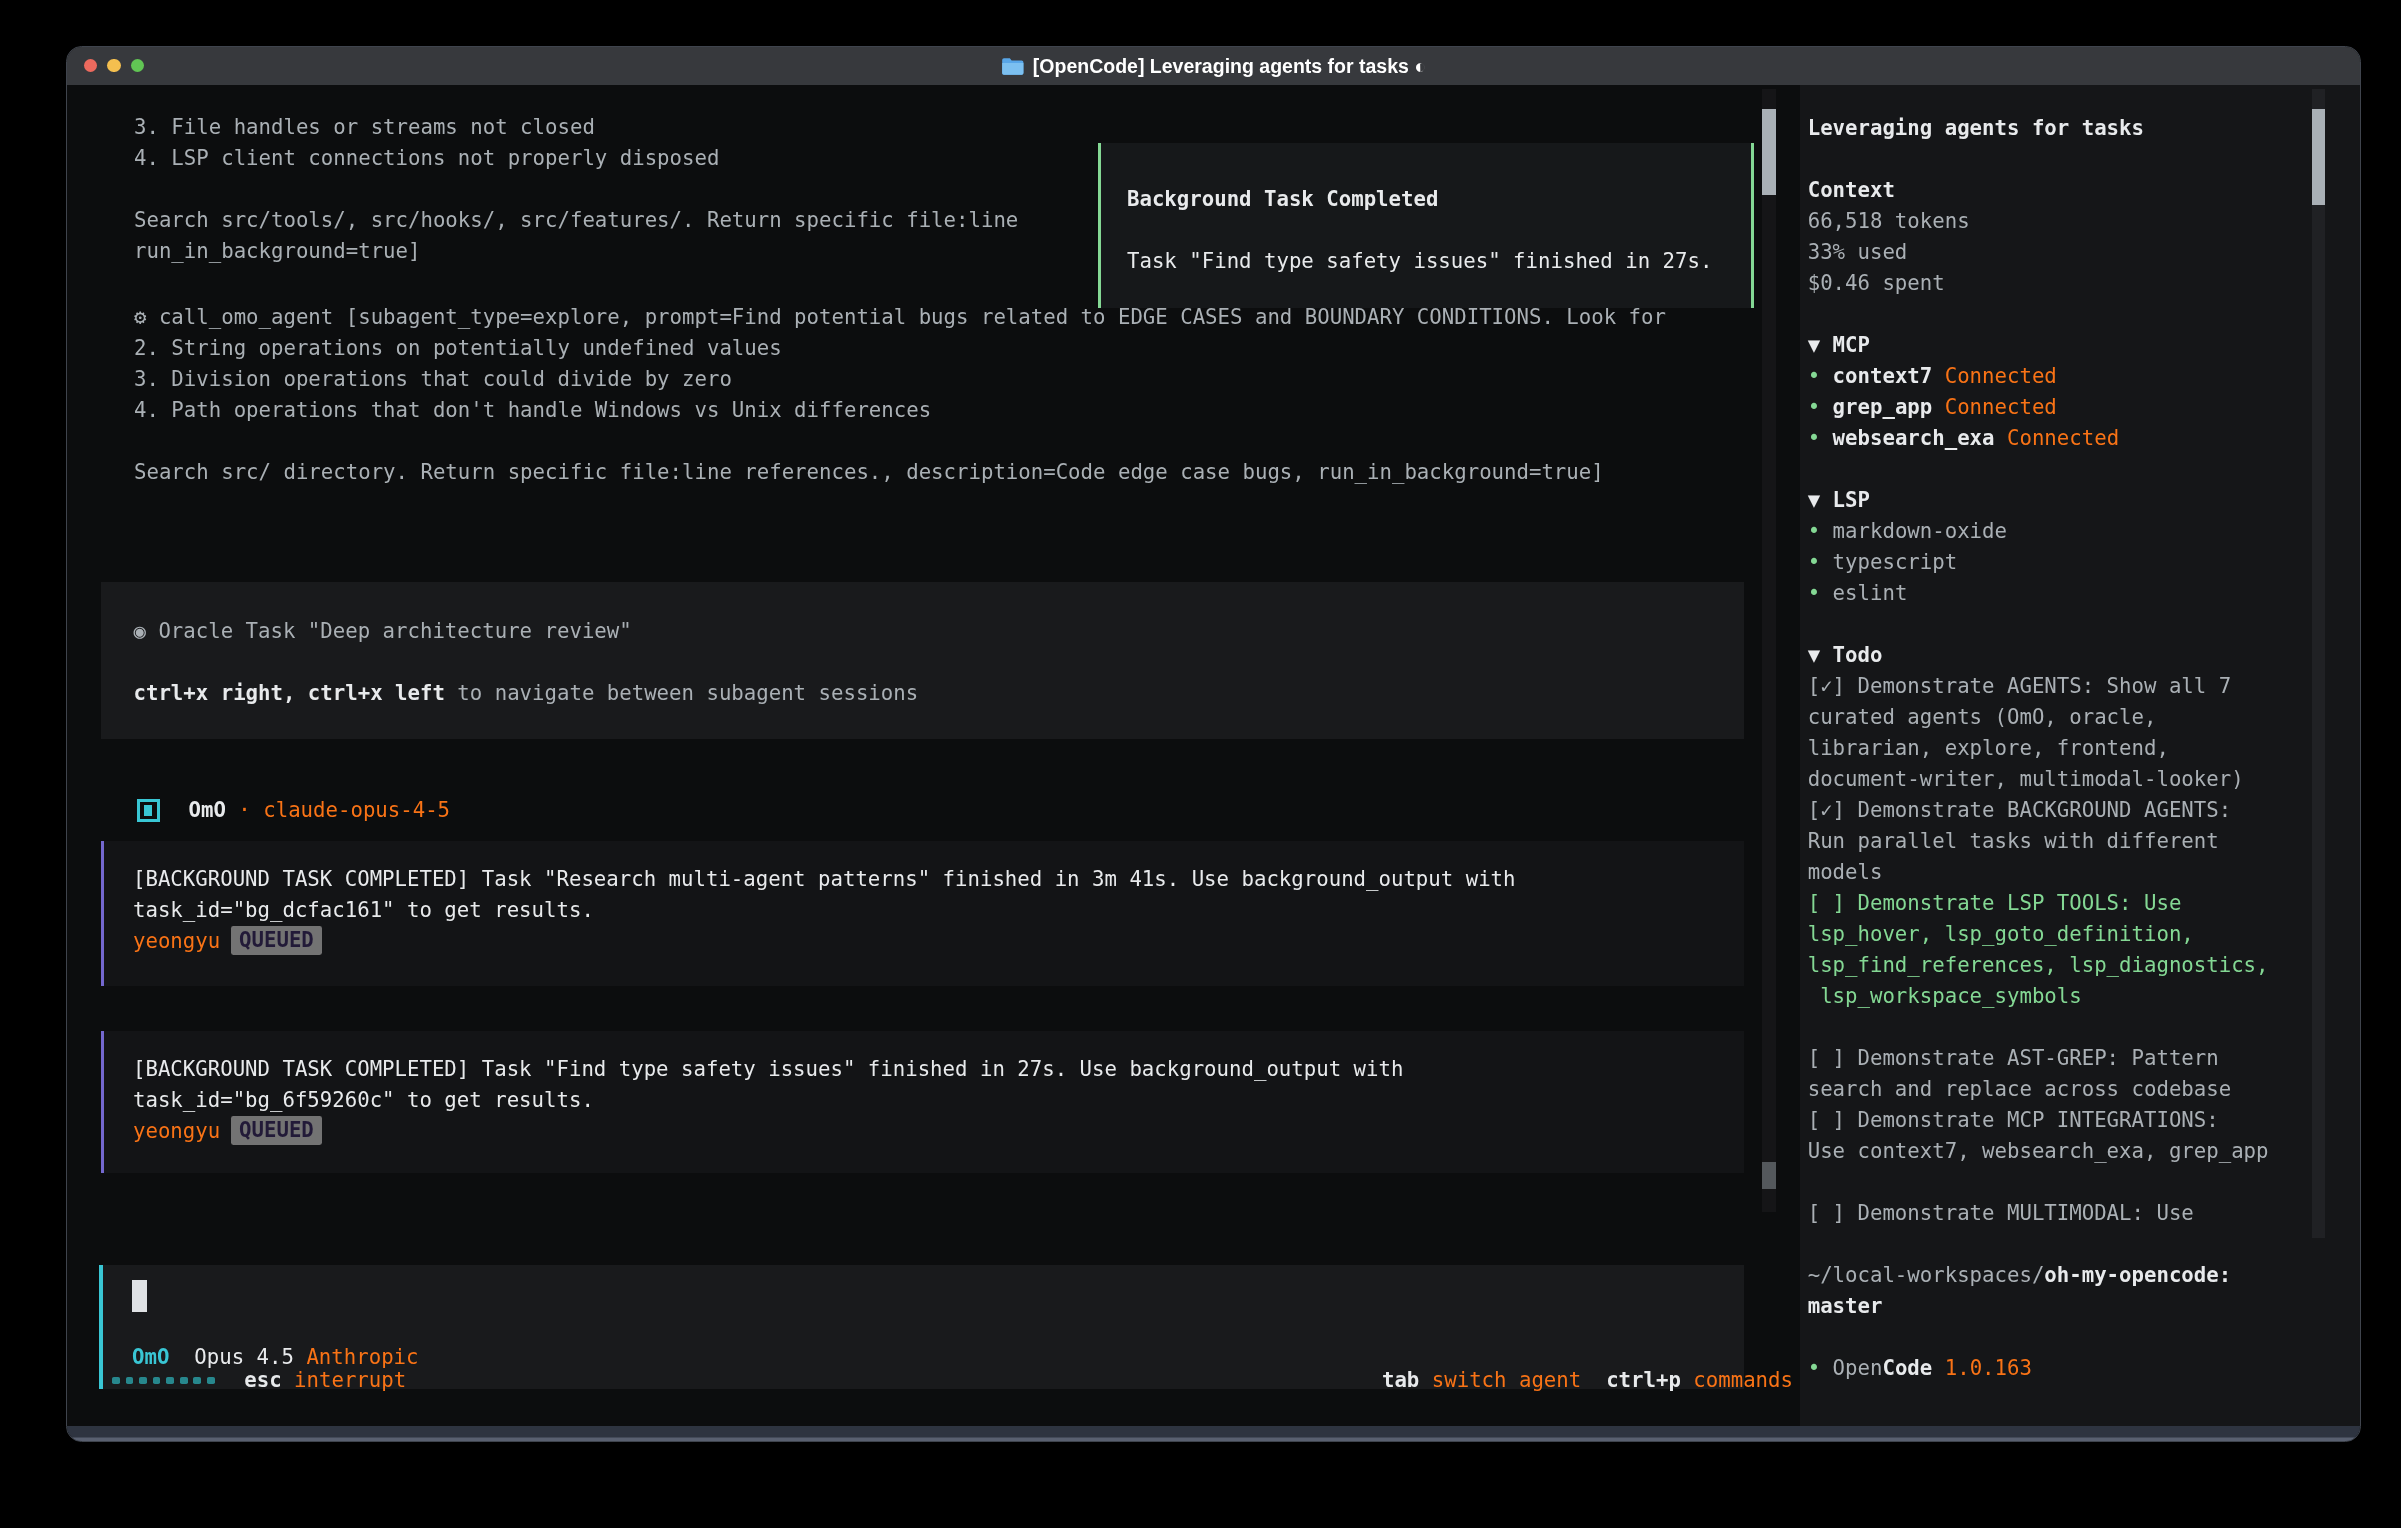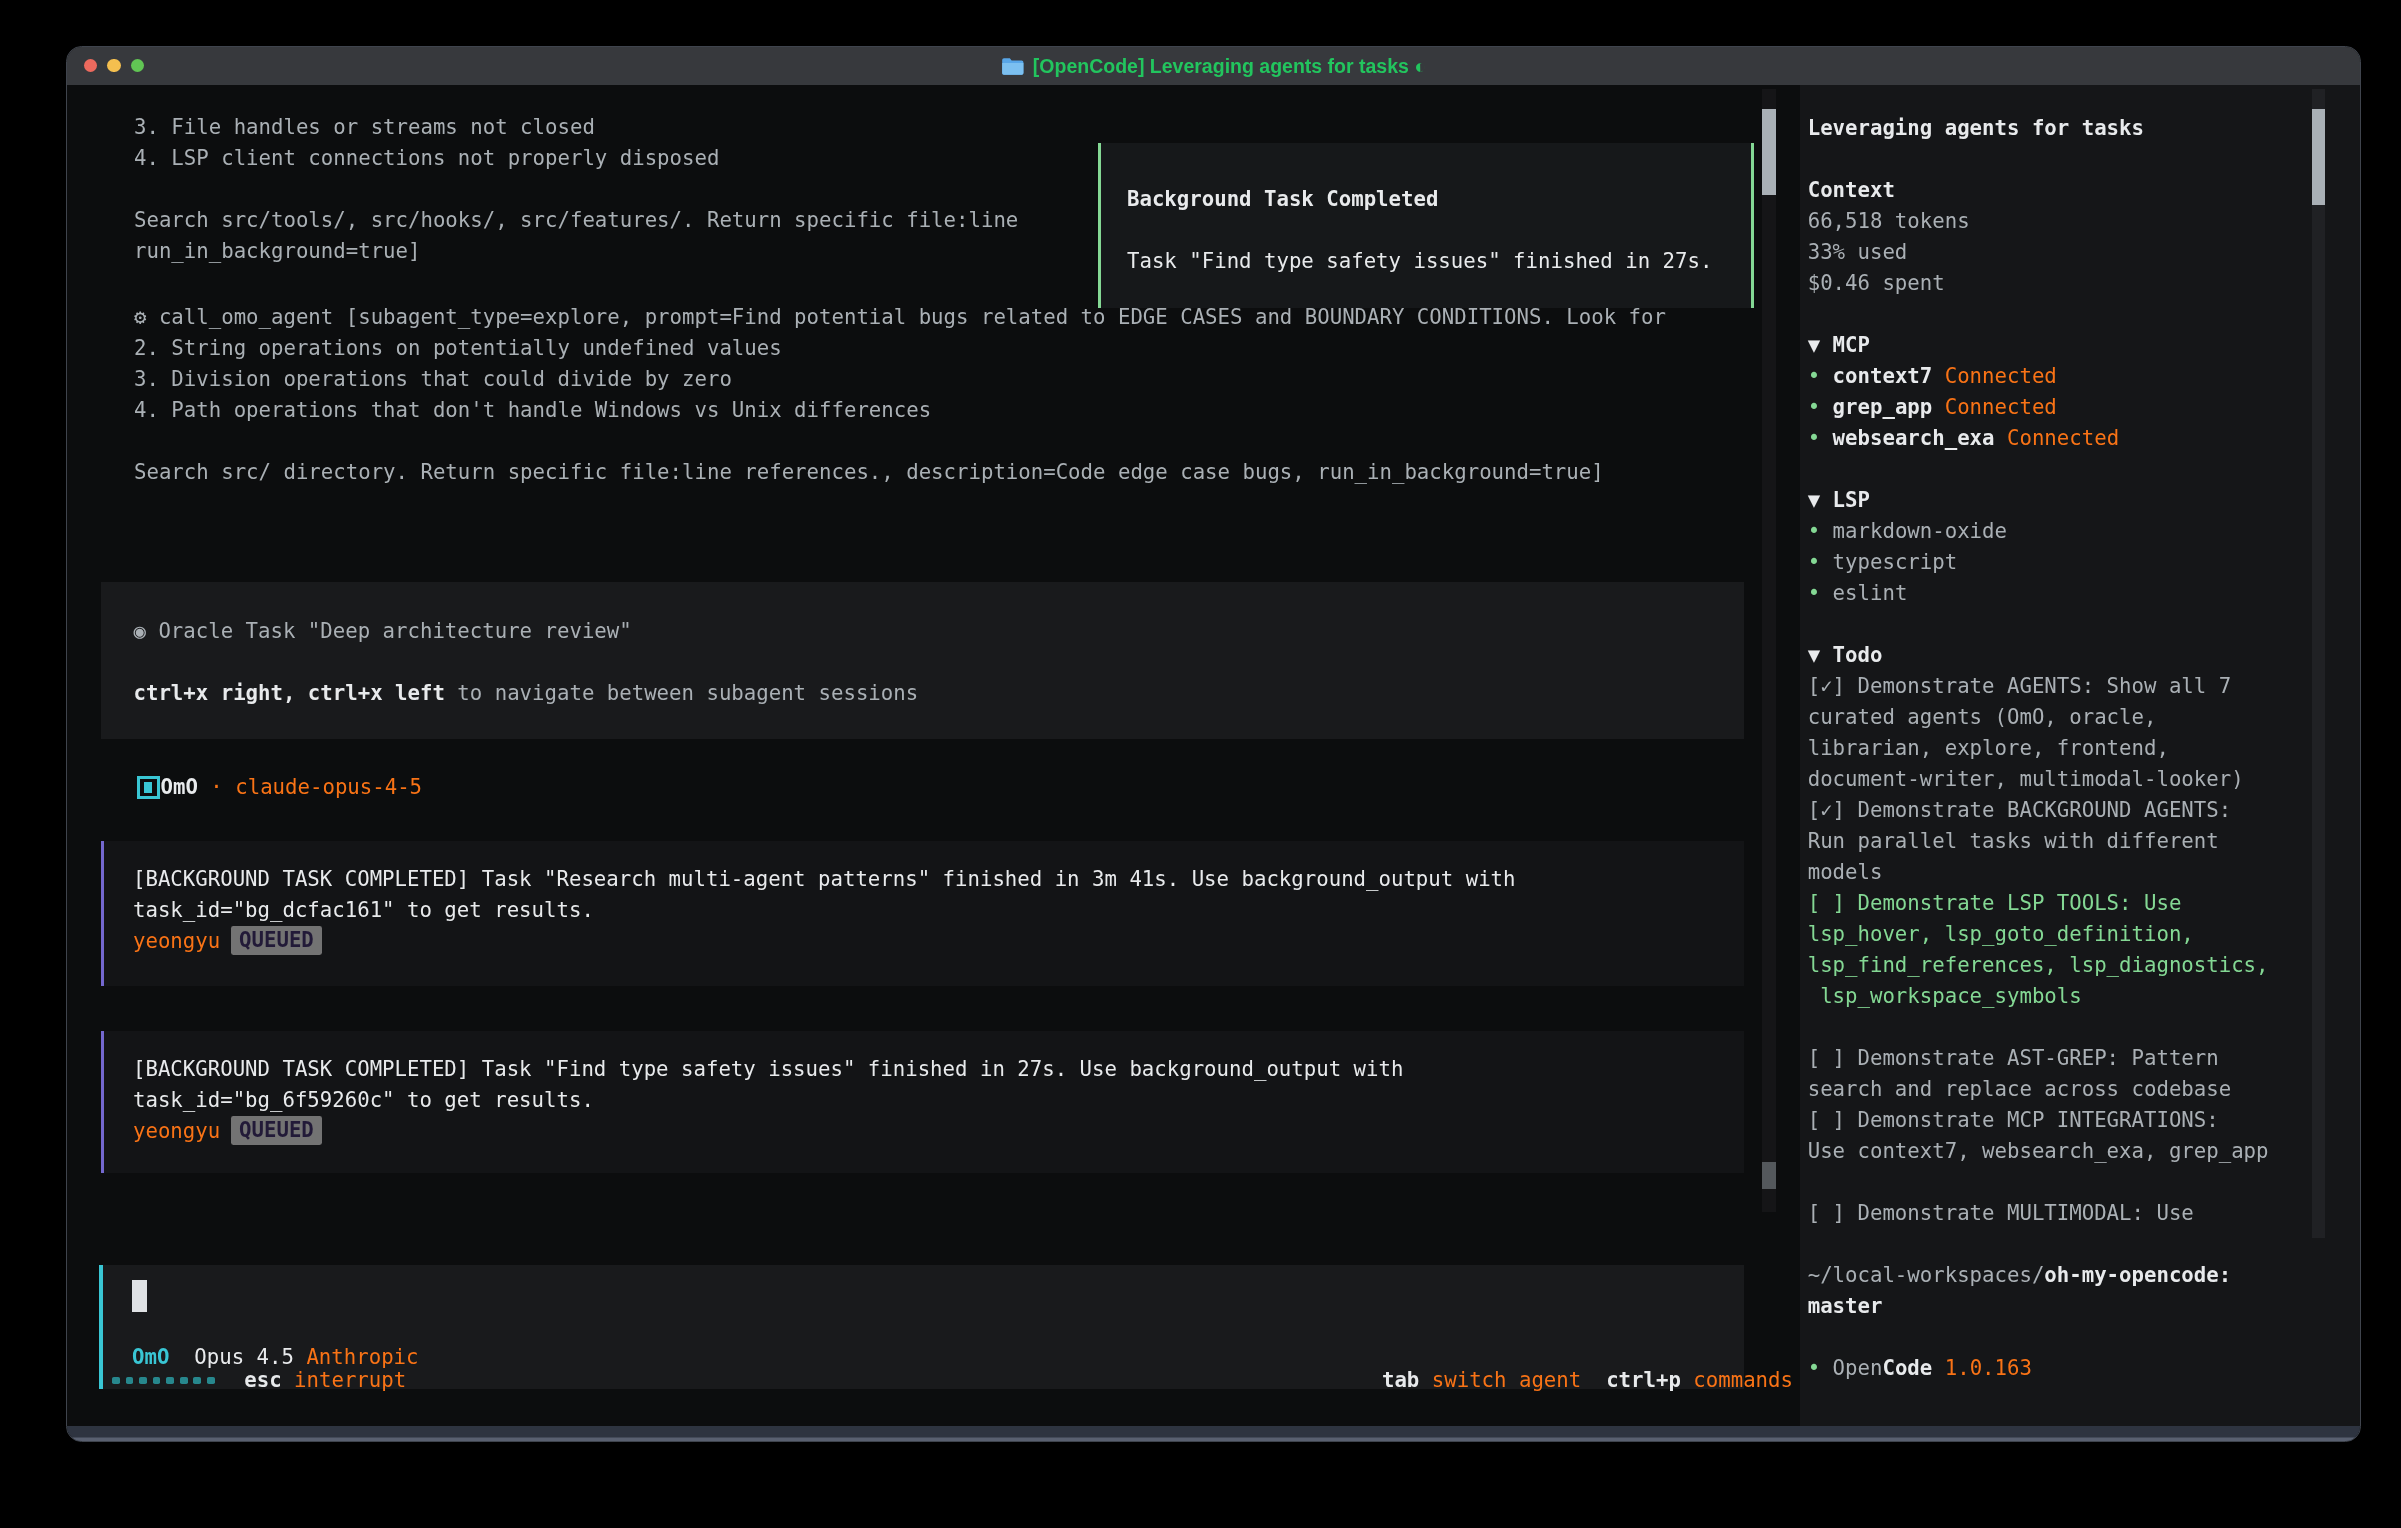--- a/index.html
+++ b/index.html
@@ -13,21 +13,21 @@
     box-sizing:border-box;overflow:hidden;
   }
   .titlebar{position:relative;height:38px;background:#37393d;border-bottom:1.2px solid #202225;}
   .lights{position:absolute;left:16.5px;top:11.8px;display:flex;gap:10px;z-index:2;}
   .light{width:13.6px;height:13.6px;border-radius:50%;}
   .light.red{background:#ed6a5e;}
   .light.yellow{background:#f4bf4f;}
   .light.green{background:#61c554;}
   .titletext{
     position:absolute;left:0;right:0;top:0;height:38px;display:flex;align-items:center;justify-content:center;gap:8.3px;
-    font-family:"Liberation Sans",sans-serif;font-weight:bold;font-size:19.5px;color:#22c55e;
+    font-family:"Liberation Sans",sans-serif;font-weight:bold;font-size:19.5px;color:#ffffff;
   }
   .content{position:absolute;left:0;top:38px;right:0;bottom:14.8px;background:#0c0d0e;}
   .bottombar{position:absolute;left:0;right:0;bottom:0;height:14.8px;background:#2e3440;box-shadow:inset 0 -3.5px 0 #596070;}
 
   .line{height:31px;line-height:31px;white-space:pre;}
   .tw{color:#e8eaec;}
   .twb{color:#e8eaec;font-weight:bold;margin-top:8px;}
   .tg{color:#aab0b5;}
   .td{color:#f97316;}
   .gn{color:#84d894;}
@@ -39,21 +39,21 @@
 
   .notif{
     position:absolute;left:1031px;top:58px;width:656px;height:165px;background:#16181a;
     border-left:3.5px solid #84d894;border-right:3.5px solid #84d894;box-sizing:border-box;
     padding:33px 0 0 26px;
   }
   .spacer{height:31px;}
 
   .oracle{position:absolute;left:34px;top:497px;width:1643px;height:157px;background:#191a1c;box-sizing:border-box;padding:34px 0 0 32.5px;}
 
-  .omo-row{position:absolute;left:70px;top:687px;height:31px;display:flex;align-items:center;gap:1px;}
+  .omo-row{position:absolute;left:70px;top:710px;height:31px;display:flex;align-items:center;gap:29px;}
   .agent-icon{width:16.5px;height:16.5px;border:3px solid #39c6d4;display:flex;align-items:center;justify-content:center;flex:0 0 auto;}
   .agent-icon i{display:block;width:8.3px;height:10.6px;background:#39c6d4;}
 
   .card{position:absolute;left:34px;width:1643px;background:#131416;border-left:3.5px solid #7468cf;box-sizing:border-box;padding:22.5px 0 0 29px;}
   .card .line{color:#e8eaec;}
   .card1{top:756px;height:145px;}
   .card2{top:946px;height:142px;}
 
   .inputbox{position:absolute;left:32px;top:1139px;width:1645px;height:124px;background:#191a1c;border-left:4.1px solid #39c6d4;box-sizing:border-box;margin-top:41px;}
   .cursor{position:absolute;left:29px;top:14.8px;width:15.4px;height:32.5px;background:#dfe2e5;}

